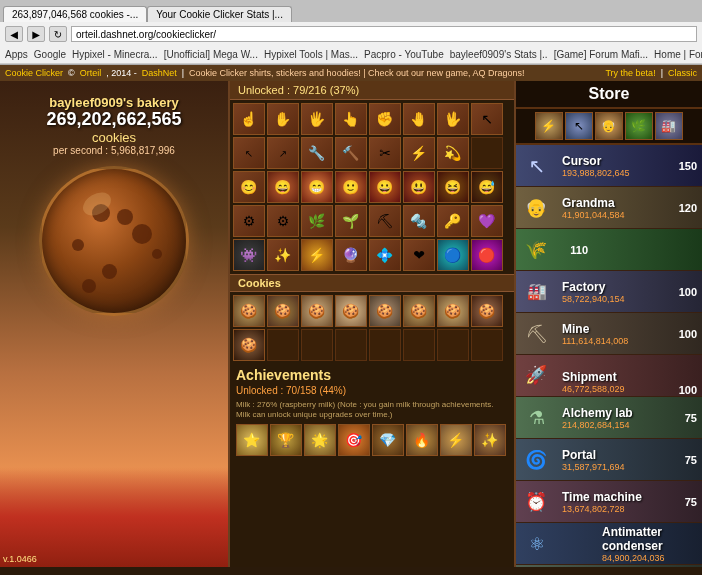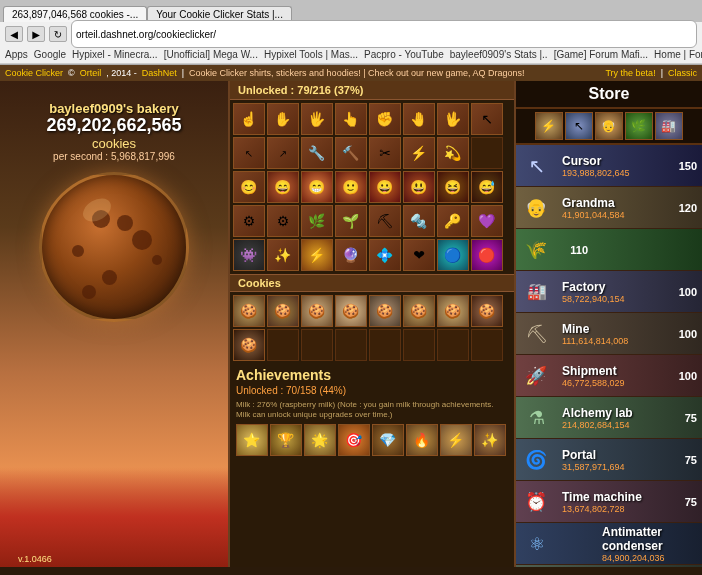--- a/index.html
+++ b/index.html
@@ -56,22 +56,22 @@
       font-size: 10px;
       cursor: pointer;
       display: flex;
       align-items: center;
       justify-content: center;
     }
     .url-box {
       flex: 1;
       background: white;
       border: 1px solid #aaa;
-      border-radius: 6px;
-      padding: 13px 4px;
+      border-radius: 0;
+      padding: 1px 4px;
       font-size: 10px;
       height: 16px;
     }
     .bookmarks-bar {
       background: #f0f0f0;
       border-bottom: 1px solid #ccc;
       padding: 2px 5px;
       font-size: 10px;
       display: flex;
       gap: 6px;
@@ -115,21 +115,21 @@
       flex-direction: column;
       align-items: center;
       position: relative;
       overflow: hidden;
     }
     .bakery-name {
       color: #ffe080;
       font-size: 13px;
       font-weight: bold;
       text-align: center;
-      margin-top: 20px;
+      margin-top: 14px;
       text-shadow: 1px 1px 2px #000;
     }
     .cookie-count {
       color: #fff;
       font-size: 18px;
       font-weight: bold;
       text-align: center;
       text-shadow: 1px 1px 3px #000;
       line-height: 1.1;
     }
@@ -164,40 +164,40 @@
       position: absolute;
       bottom: 0;
       left: 0;
       right: 0;
       height: 100px;
       background: linear-gradient(180deg, transparent 0%, #c03020 50%, #902010 100%);
     }
     .version-tag {
       position: absolute;
       bottom: 3px;
-      left: 18px;
+      left: 3px;
       color: #ffe080;
       font-size: 9px;
     }
 
     
     .middle-panel {
       width: 288px;
       background: #3a2510;
       border-left: 2px solid #6a4020;
       border-right: 2px solid #6a4020;
       display: flex;
       flex-direction: column;
       overflow: hidden;
     }
     .upgrades-header {
       background: #5a3515;
       color: #ffe080;
       font-size: 11px;
-      font-weight: bold;
+      font-weight: normal;
       padding: 3px 8px;
       border-bottom: 1px solid #8a5530;
     }
     .upgrades-grid {
       display: grid;
       grid-template-columns: repeat(8, 32px);
       gap: 2px;
       padding: 3px;
       background: #2a1a08;
     }
@@ -360,21 +360,21 @@
       text-align: right;
       min-width: 35px;
     }
 
     
     .si-cursor { background: linear-gradient(90deg, #404870 0%, #1a1a3a 100%); }
     .si-grandma { background: linear-gradient(90deg, #706040 0%, #3a3020 100%); }
     .si-farm { background: linear-gradient(90deg, #407040 0%, #1a3a1a 100%); }
     .si-factory { background: linear-gradient(90deg, #505070 0%, #252535 100%); }
     .si-mine { background: linear-gradient(90deg, #605040 0%, #302820 100%); }
-    .si-shipment { background: linear-gradient(90deg, #704040 0%, #3a2020 100%); }
+    .si-shipment { background: linear-gradient(90deg, #704040 0%, #3a2020 100%); align-items: flex-end; }
     .si-alchemy { background: linear-gradient(90deg, #507050 0%, #283828 100%); }
     .si-portal { background: linear-gradient(90deg, #405060 0%, #202830 100%); }
     .si-timemachine { background: linear-gradient(90deg, #604050 0%, #302028 100%); }
     .si-antimatter { background: linear-gradient(90deg, #304060 0%, #182030 100%); gap: 40px; }
     .si-prism { background: linear-gradient(90deg, #506050 0%, #283028 100%); }
 
     
     .icon-cursor::before { content: '↖'; font-size: 20px; color: #c0d0ff; }
     .icon-grandma::before { content: '👴'; font-size: 18px; }
     .icon-farm::before { content: '🌾'; font-size: 18px; }

